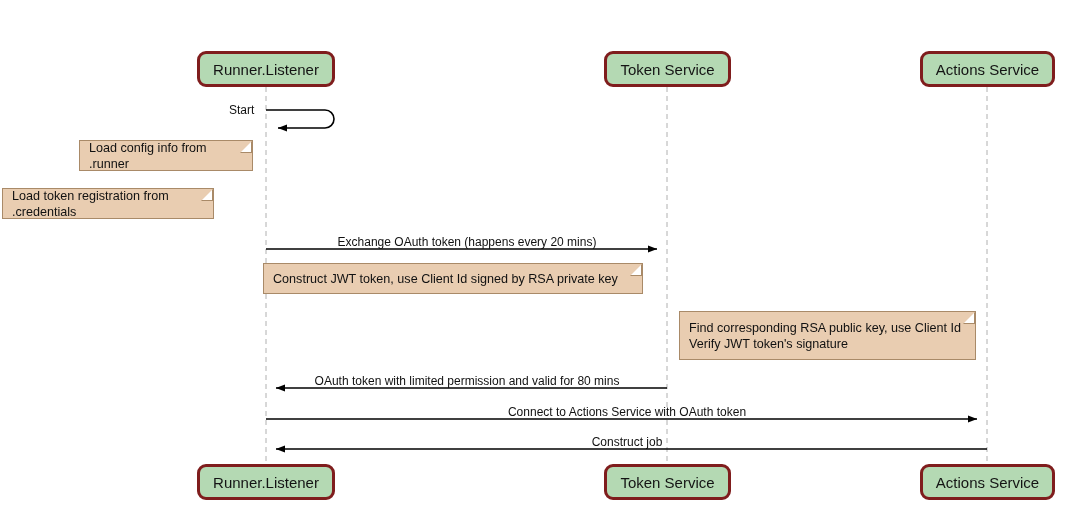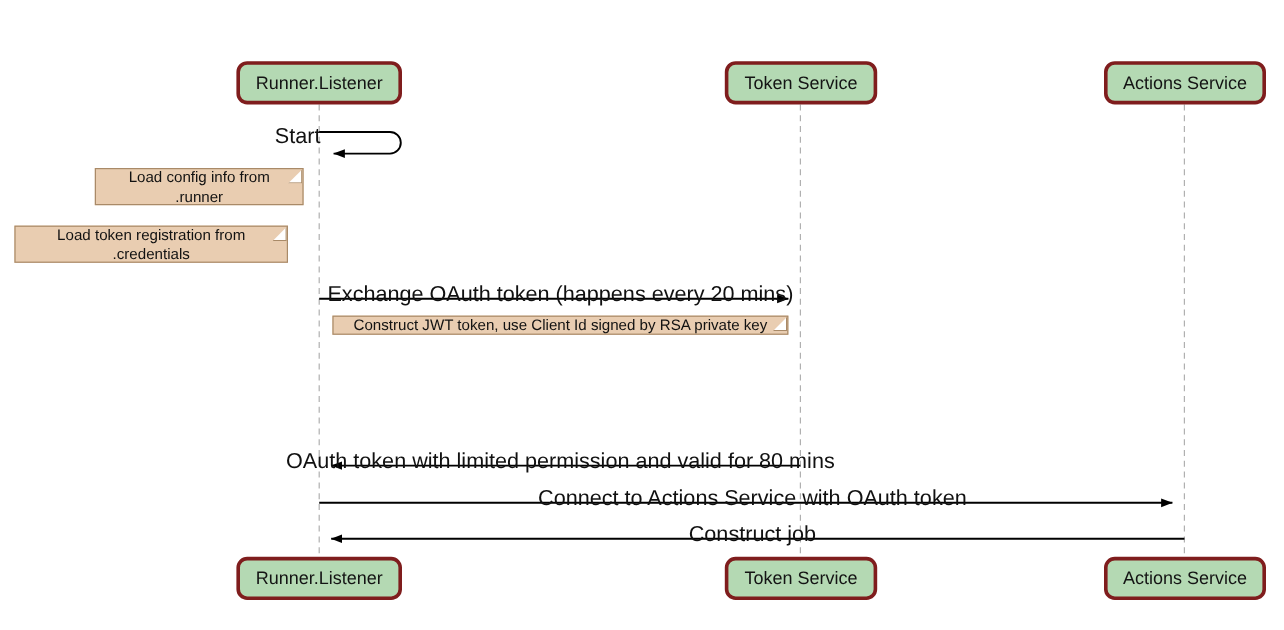--- a/index.html
+++ b/index.html
@@ -68,27 +68,27 @@
   .note .dogear {
     position: absolute;
     top: 0; right: 0;
     width: 11px; height: 11px;
     background: #ffffff;
     border-left: 1px solid #a98a68;
     border-bottom: 1px solid #a98a68;
     clip-path: polygon(0 0, 100% 100%, 0 100%);
     transform: scaleX(-1);
   }
-  .note.center .note-text { text-align: center; }
+  .note.center .note-text { text-align: left; }
   .note.left .note-text { text-align: left; }
 
   
   .msg-label {
     position: absolute;
-    font-size: 18px;
+    font-size: 12px;
     color: #111;
     white-space: nowrap;
     transform: translateX(-50%);
   }
   .msg-label.noshift { transform: none; }
 </style>
 </head>
 <body>
 
 <div id="diagram-root">
@@ -156,24 +156,29 @@
   <div class="msg-label" style="left:467px; top:235px;">Exchange OAuth token (happens every 20 mins)</div>
   <div class="msg-label" style="left:467px; top:374px;">OAuth token with limited permission and valid for 80 mins</div>
   <div class="msg-label" style="left:627px; top:405px;">Connect to Actions Service with OAuth token</div>
   <div class="msg-label" style="left:627px; top:435px;">Construct job</div>
 
   <div class="note center" style="left:79px; top:140px; width:174px; height:31px;">
     <div class="note-text">Load config info from .runner</div>
     <div class="dogear"></div>
   </div>
 
-  <div class="note center" style="left:12px; top:188px; width:228px; height:31px;">
+  <div class="note center" style="left:2px; top:188px; width:212px; height:31px;">
     <div class="note-text">Load token registration from .credentials</div>
     <div class="dogear"></div>
   </div>
 
-  <div class="note center" style="left:277px; top:263px; width:380px; height:16px;">
+  <div class="note center" style="left:263px; top:263px; width:380px; height:31px;">
     <div class="note-text">Construct JWT token, use Client Id signed by RSA private key</div>
     <div class="dogear"></div>
   </div>
 
+  <div class="note left" style="left:679px; top:311px; width:297px; height:49px;">
+    <div class="note-text">Find corresponding RSA public key, use Client Id
+Verify JWT token's signature</div>
+    <div class="dogear"></div>
+  </div>
 
 </div>
 
 </body></html>

